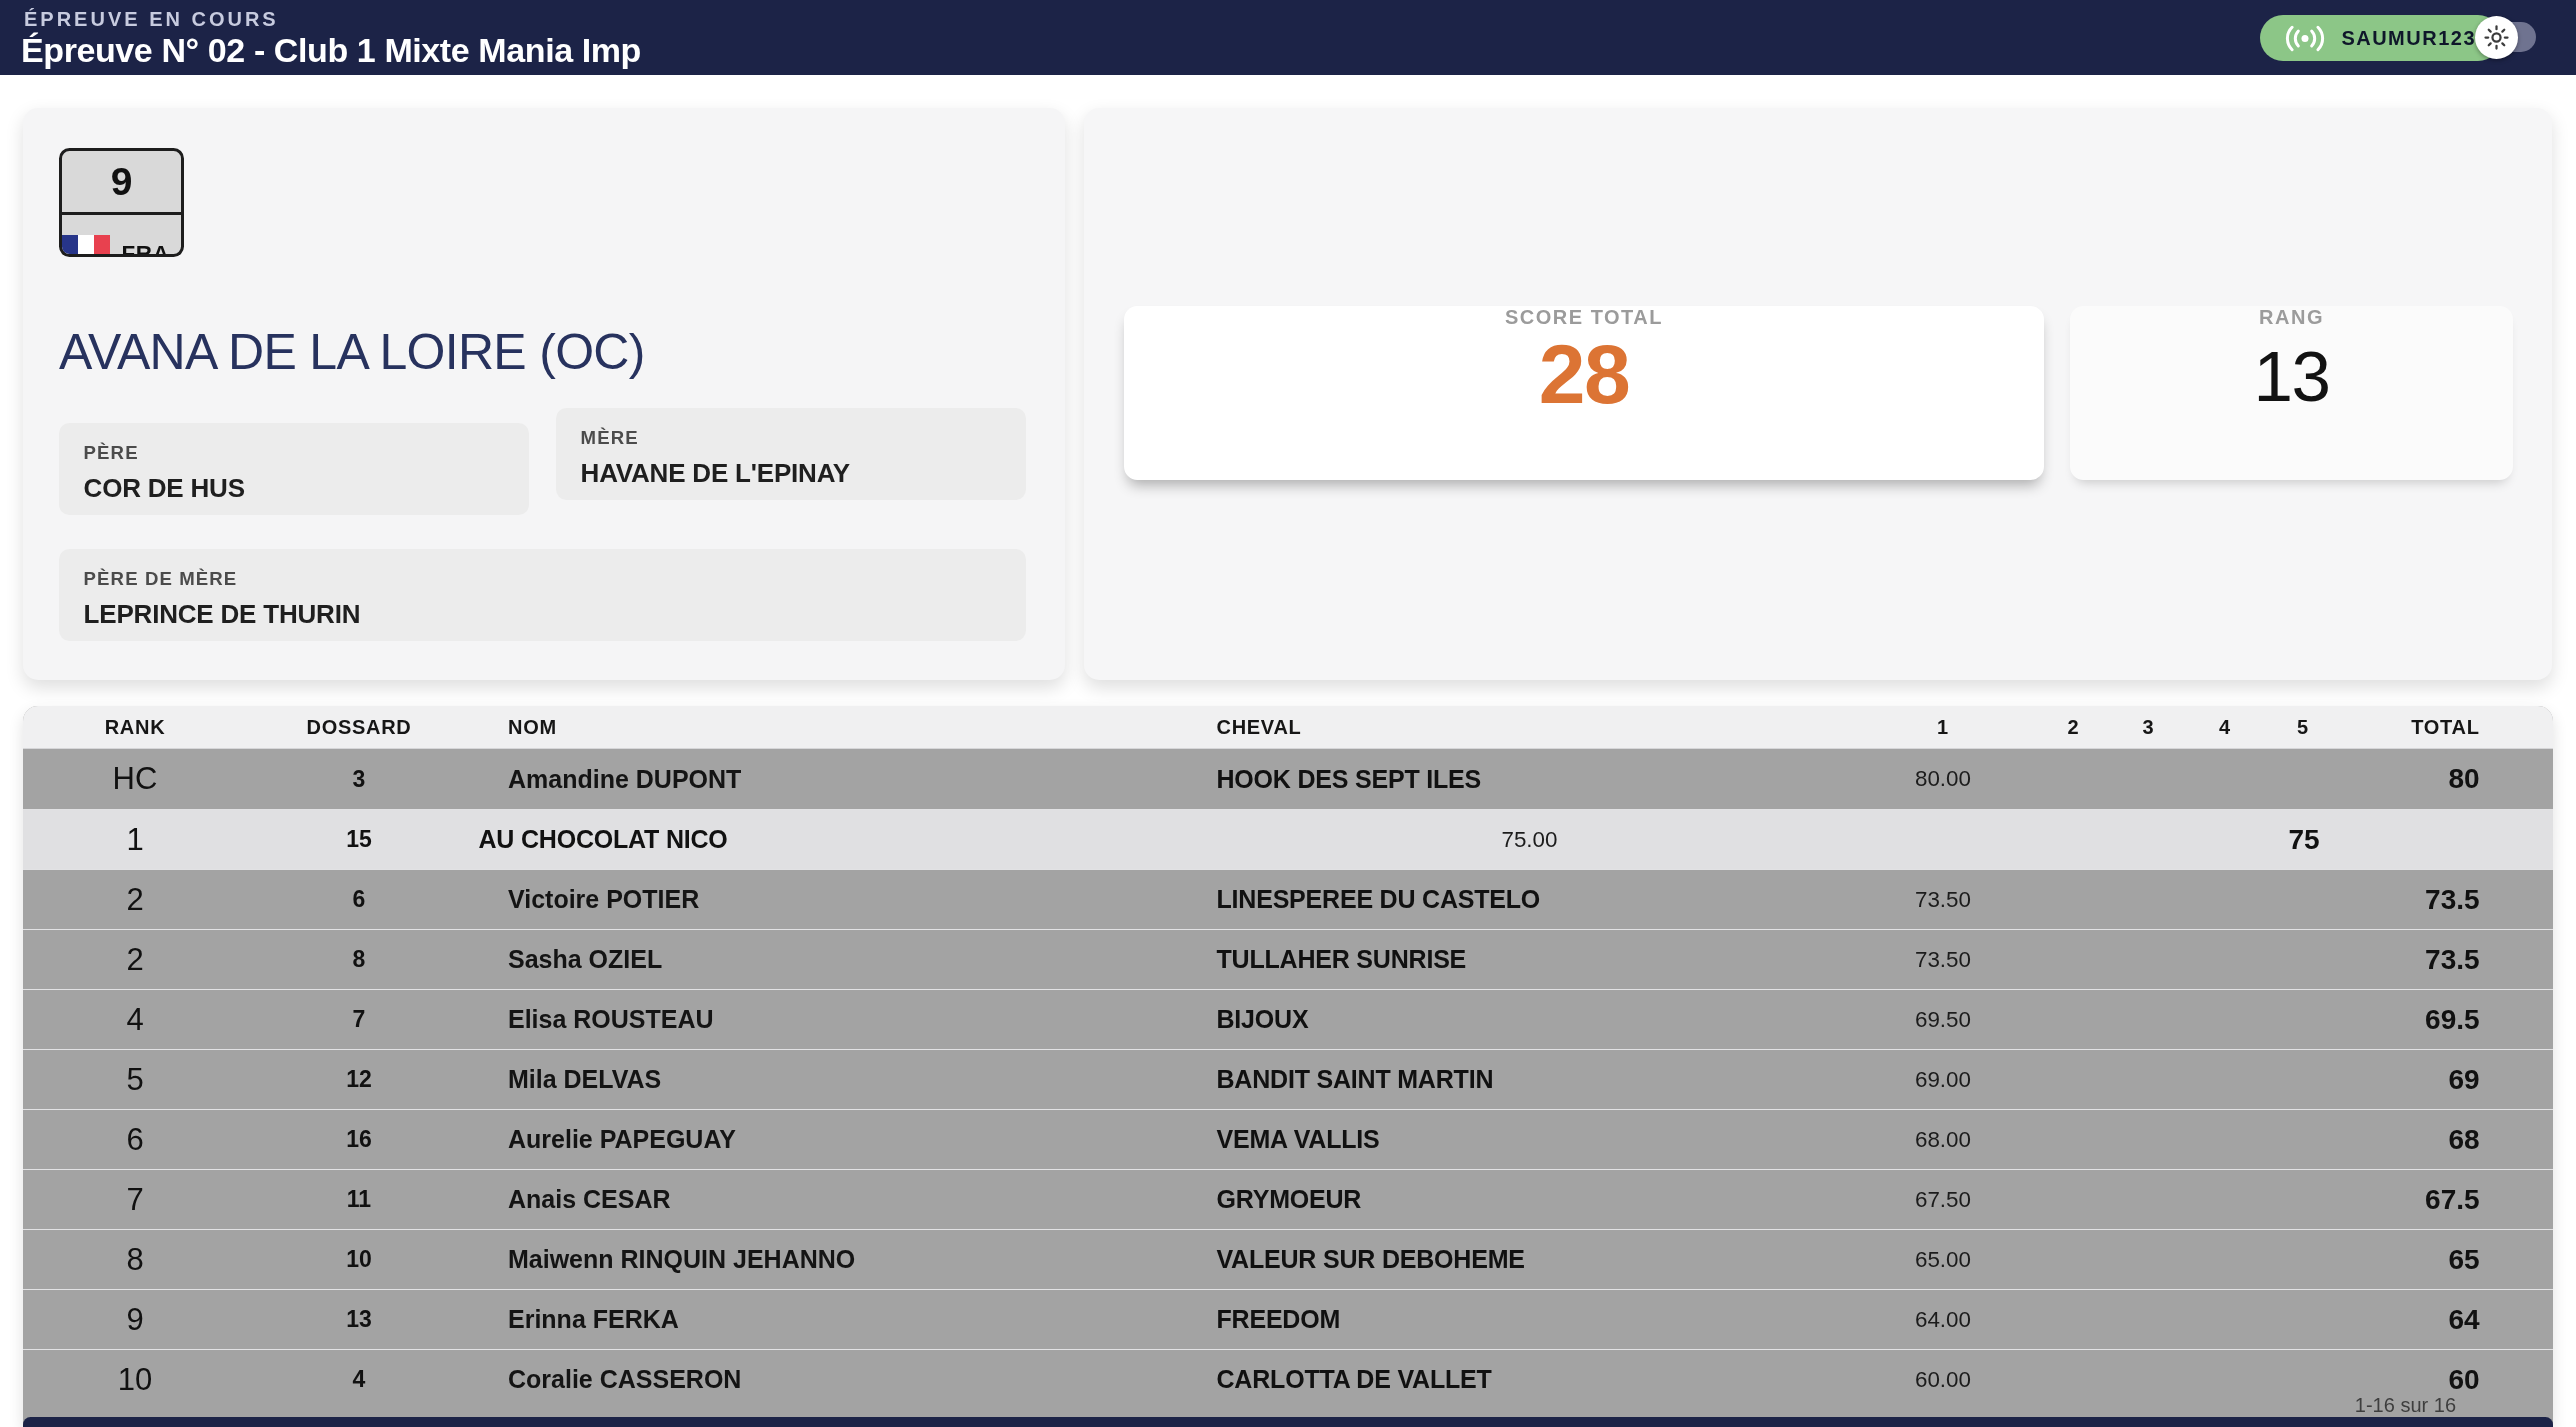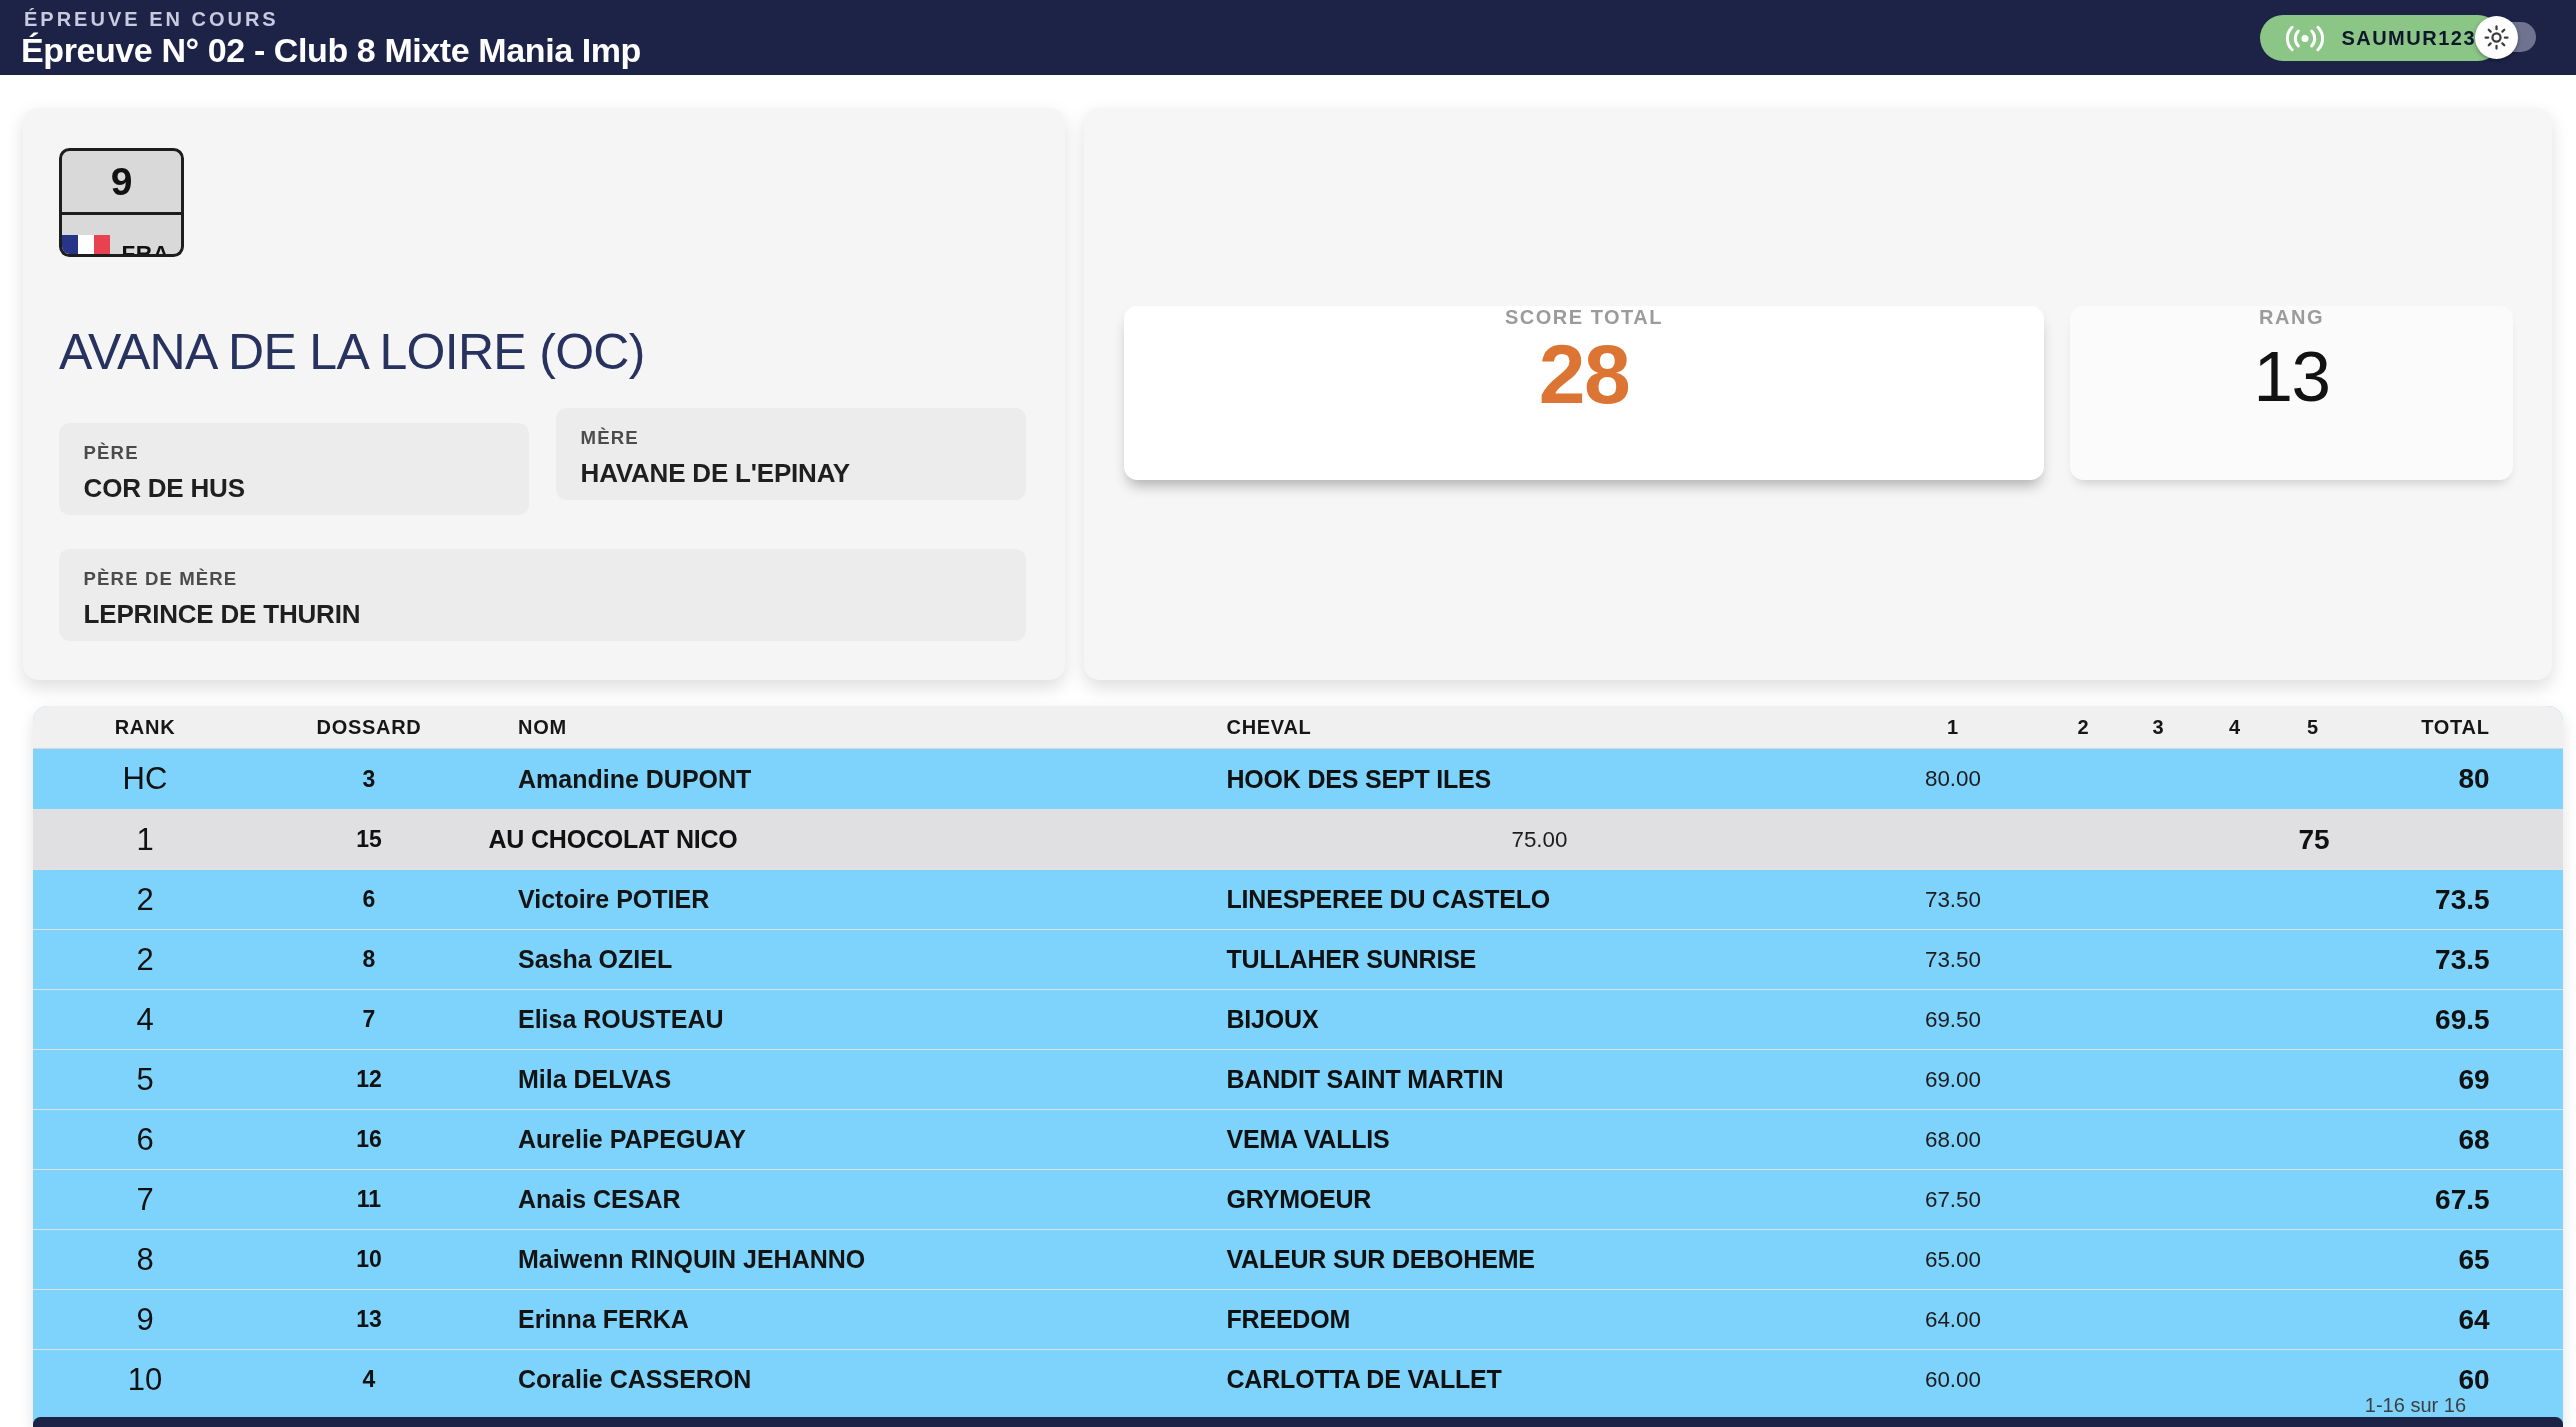--- a/index.html
+++ b/index.html
@@ -52,21 +52,21 @@
   
   .score-card{position:absolute;left:40px;top:198px;width:920px;height:174px;background:#ffffff;
     border-radius:13.4px;box-shadow:0 9px 13.4px -4.5px rgba(0,0,0,.30);text-align:center;}
   .rank-card{position:absolute;left:986px;top:198px;width:443px;height:174px;background:#fbfbfb;
     border-radius:13.4px;box-shadow:0 7.5px 12px -6px rgba(0,0,0,.20);text-align:center;}
   .stat-label{font-size:20px;font-weight:700;letter-spacing:1.5px;color:#9b9b9b;}
   .score-value{margin-top:3px;font-size:84px;font-weight:700;letter-spacing:-1.5px;color:var(--accent);line-height:1;}
   .rank-value{margin-top:12px;font-size:71px;font-weight:500;letter-spacing:-1.5px;color:#121212;line-height:1;}
 
   
-  .card-table{left:33px;top:706px;width:2530px;height:721px;border-radius:15px 15px 0 0;background:#7dd3fc;
+  .card-table{left:23px;top:706px;width:2530px;height:721px;border-radius:15px 15px 0 0;background:#a3a3a3;
     box-shadow:0 6px 15px rgba(0,0,0,.12);overflow:hidden;}
   .thead,.row{display:grid;grid-template-columns:224px 224px 738px 641px 186px 75px 75px 78px 78px 160px 1fr;
     align-items:center;}
   .thead{height:43px;background:#f0f0f1;border-bottom:1.5px solid #d6d6d8;}
   .hcell{font-size:20px;font-weight:700;letter-spacing:0.7px;color:#161616;}
   .hcell.c0,.hcell.c1,.hcell.c4,.hcell.c5,.hcell.c6,.hcell.c7,.hcell.c8{justify-self:center;}
   .hcell.c2{padding-left:37px;}
   .hcell.c3{padding-left:7.5px;}
   .hcell.c9{justify-self:end;padding-right:22.4px;}
   .row{height:60px;}
@@ -83,21 +83,21 @@
   .table-footer-bar{position:absolute;left:0;bottom:0;width:100%;height:10.4px;background:var(--header-bg);
     border-radius:7.5px 7.5px 0 0;}
 </style>
 </head>
 <body>
 
 <div class="page">
 
   <div class="topbar">
     <div class="kicker">ÉPREUVE EN COURS</div>
-    <div class="title">Épreuve N° 02 - Club 8 Mixte Mania Imp</div>
+    <div class="title">Épreuve N° 02 - Club 1 Mixte Mania Imp</div>
 
     <div class="badge">
       <span style="display:flex;">
         <svg viewBox="0 0 48 32" width="40" height="27">
           <circle cx="24" cy="16" r="4.2" fill="#ffffff"></circle>
           <path d="M16 7 a13 13 0 0 0 0 18" stroke="#ffffff" stroke-width="3.6" fill="none" stroke-linecap="round"></path>
           <path d="M8.5 2.5 a19 19 0 0 0 0 27" stroke="#ffffff" stroke-width="3.6" fill="none" stroke-linecap="round"></path>
           <path d="M32 7 a13 13 0 0 1 0 18" stroke="#ffffff" stroke-width="3.6" fill="none" stroke-linecap="round"></path>
           <path d="M39.5 2.5 a19 19 0 0 1 0 27" stroke="#ffffff" stroke-width="3.6" fill="none" stroke-linecap="round"></path>
         </svg>

